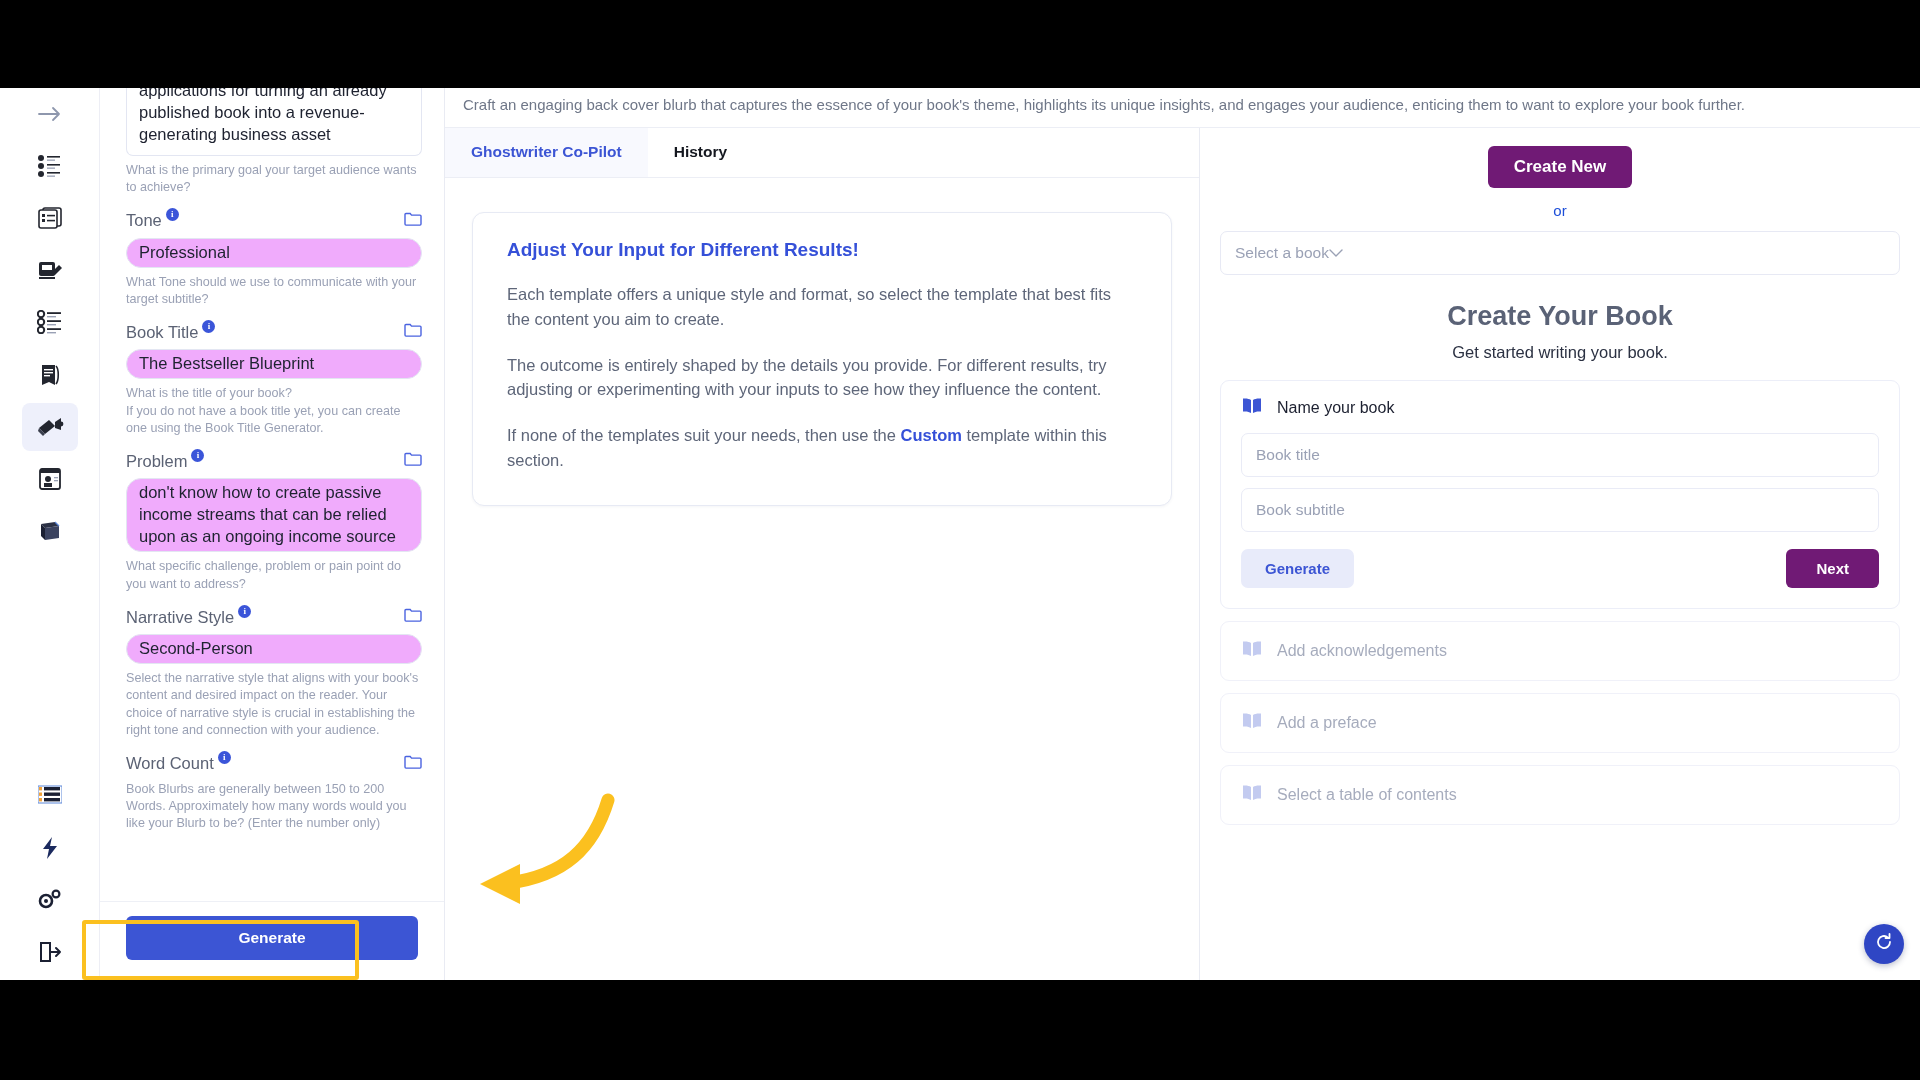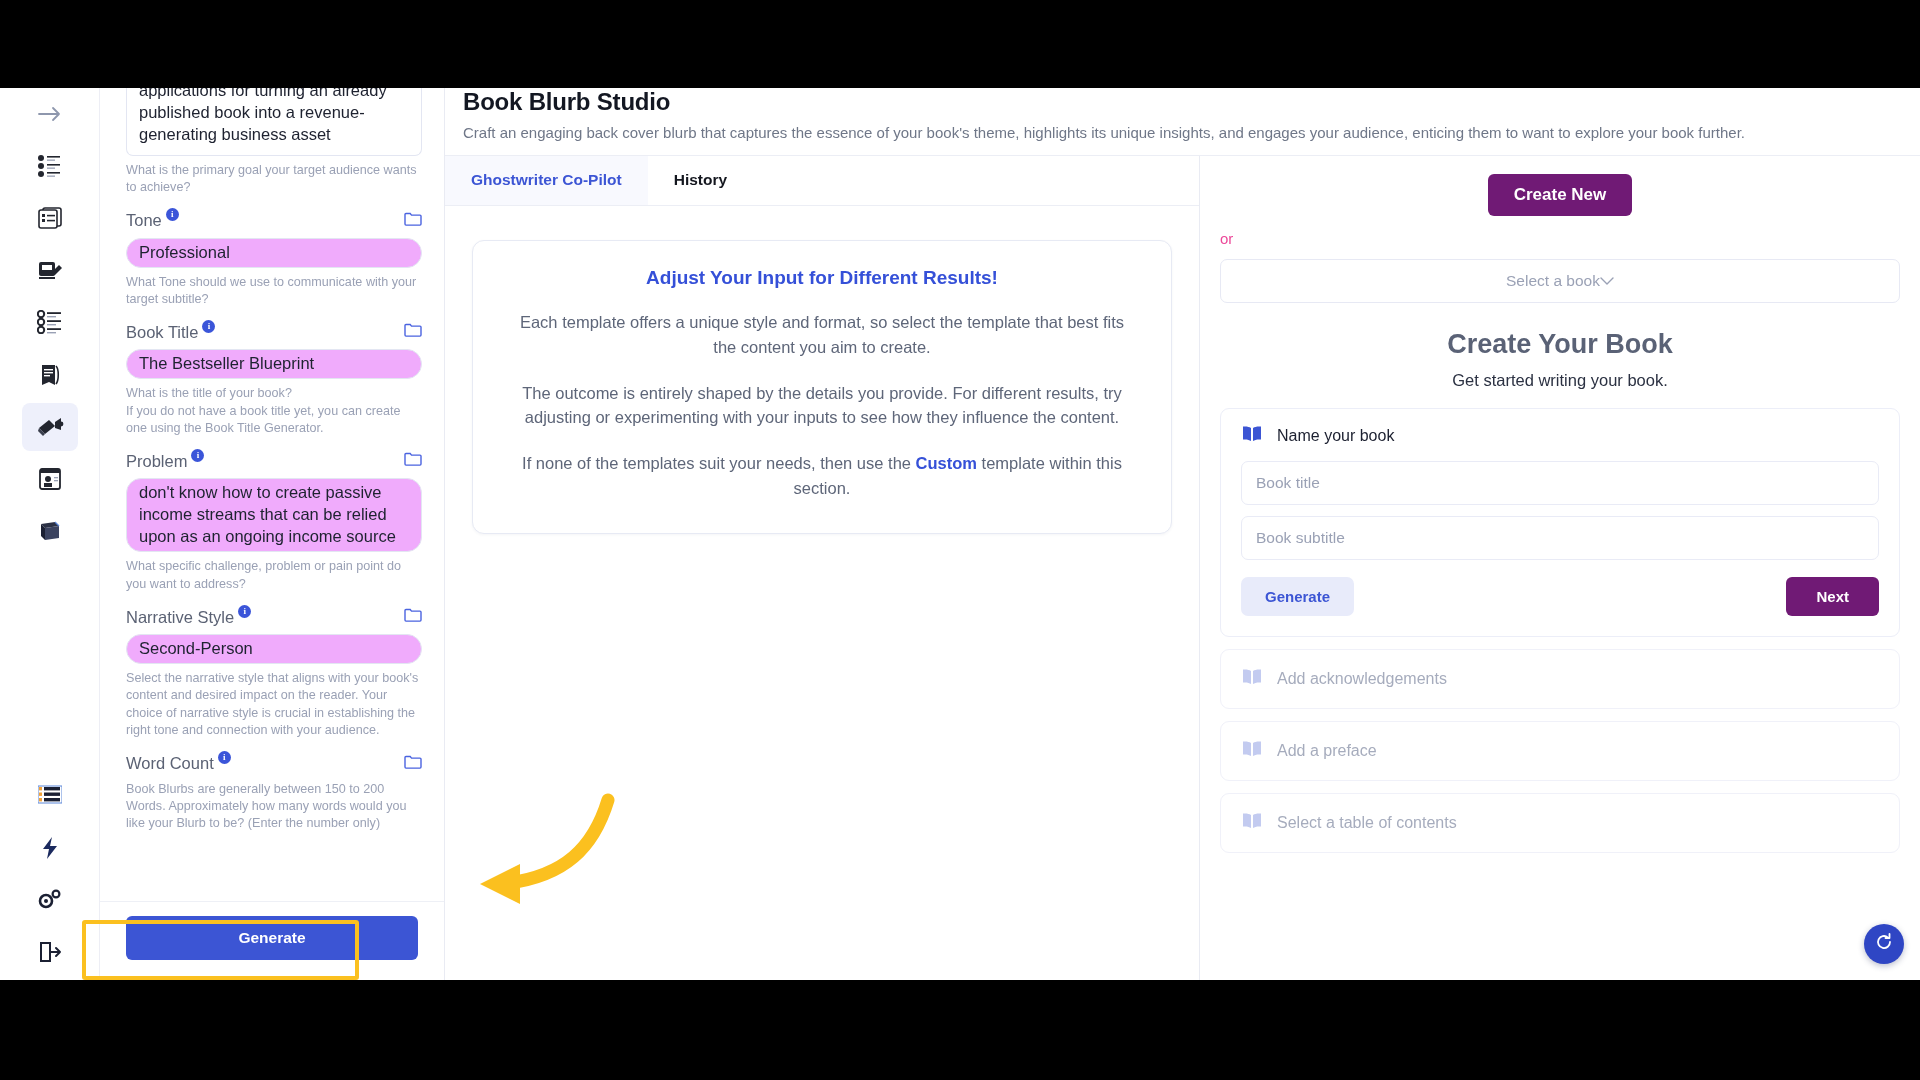--- a/index.html
+++ b/index.html
@@ -143,21 +143,21 @@
   .tab.active { color:#3c55d4; background:#f8f9fe; }
   .tab.inactive { color:#14171f; }
 
   .center-body { padding: 34px 24px 0; }
   .notice-card {
     border:1px solid #e7eaf4;
     border-radius:12px;
     background:#fff;
     box-shadow: 0 1px 3px rgba(40,50,90,.05);
     padding: 26px 34px 32px;
-    text-align:center;
+    text-align:left;
     max-width: 700px;
     margin: 0 auto;
   }
   .notice-title { color:#3550d8; font-size:19px; font-weight:700; margin-bottom:20px;}
   .notice-p { color:#5e6679; font-size:16.5px; line-height:1.5; margin-bottom:20px; font-weight:400;margin-top:21px;}
   .notice-p:last-child { margin-bottom:0; }
   .notice-link { color:#3550d8; font-weight:700; }
 
   
   .right {
@@ -167,28 +167,28 @@
     position:relative;
     overflow:hidden;
   }
   .right-top { display:flex; justify-content:center; }
   .btn-create-new {
     background:#701a75; color:#fff; border:none;
     border-radius:6px; padding:11px 26px;
     font-size:17px; font-weight:700; cursor:pointer;
     font-family:"Liberation Sans", sans-serif;
   }
-  .or-text { color:#ec4899; font-size:15px; margin:14px 0 12px;}
+  .or-text { text-align:center; color:#1d4ed8; font-size:15px; margin:14px 0 12px;}
   .select-book {
     width:100%;
     border:1px solid #e7e9f4; border-radius:7px;
     background:#fff;
     padding:12px 14px;
     font-size:15.5px; color:#9aa1b5;
-    display:flex; align-items:center; justify-content:center;
+    display:flex; align-items:center; justify-content:flex-start;
     cursor:pointer;
   }
   .create-heading { text-align:center; font-size:27px; font-weight:700; color:#5a6276; margin-top:26px;}
   .create-sub { text-align:center; font-size:16.5px; color:#2b3142; margin-top:11px; }
 
   .panel {
     margin-top:18px;
     border:1px solid #eceef8;
     border-radius:9px;
     background:#fff;
@@ -485,21 +485,20 @@
 
       </div>
 
       <div class="generate-wrap">
         <button class="btn-generate-main">Generate</button>
       </div>
     </div>
 
     <div class="main-area">
       <div class="page-header">
-        <div class="page-title">Book Blurb Studio</div>
         <div class="page-sub">Craft an engaging back cover blurb that captures the essence of your book's theme, highlights its unique insights, and engages your audience, enticing them to want to explore your book further.</div>
       </div>
 
       <div class="content-row">
 
         <div class="center">
           <div class="tabs">
             <div class="tab active">Ghostwriter Co-Pilot</div>
             <div class="tab inactive">History</div>
           </div>

